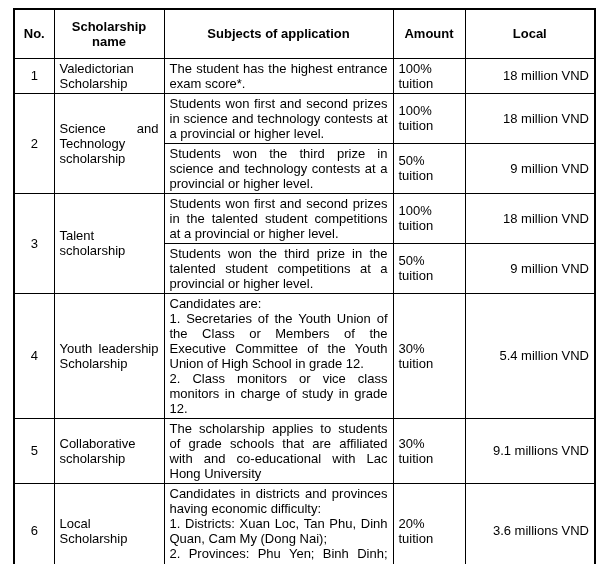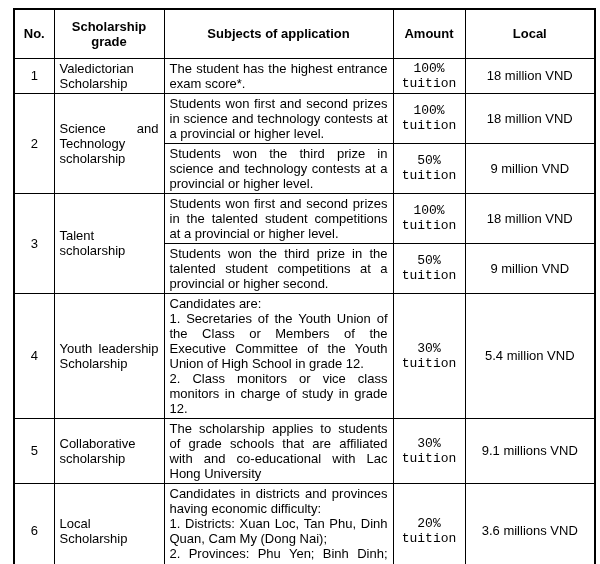--- a/index.html
+++ b/index.html
@@ -39,43 +39,42 @@
   }
   td.name-cell {
     text-align: justify;
     margin-left: 31px;
   }
   td.subjects-cell {
     text-align: justify;
     white-space: pre-line;
   }
   td.award-cell {
-    text-align: center;
-    font-family: Liberation Mono, monospace;
+    text-align: left;
   }
   td.amount-cell {
-    text-align: center;
+    text-align: right;
   }
 </style>
 </head>
 <body>
 
 <table class="scholarship">
   <colgroup>
     <col style="width:40px">
     <col style="width:110px">
     <col style="width:229px">
     <col style="width:72px">
     <col style="width:130px">
   </colgroup>
 
   <tbody>
       <tr style="height:49px">
     <th>No.</th>
-    <th>Scholarship grade</th>
+    <th>Scholarship name</th>
     <th>Subjects of application</th>
     <th>Amount</th>
     <th>Local</th>
   </tr>
 
   <tr style="height:33px">
     <td class="no-cell">1</td>
     <td class="name-cell">Valedictorian Scholarship</td>
     <td class="subjects-cell">The student has the highest entrance exam score*.</td>
     <td class="award-cell">100% tuition</td>
@@ -96,21 +95,21 @@
   </tr>
 
   <tr style="height:44px">
     <td class="no-cell" rowspan="2">3</td>
     <td class="name-cell" rowspan="2">Talent scholarship</td>
     <td class="subjects-cell">Students won first and second prizes in the talented student competitions at a provincial or higher level.</td>
     <td class="award-cell">100% tuition</td>
     <td class="amount-cell">18 million VND</td>
   </tr>
   <tr style="height:44px">
-    <td class="subjects-cell">Students won the third prize in the talented student competitions at a provincial or higher second.</td>
+    <td class="subjects-cell">Students won the third prize in the talented student competitions at a provincial or higher level.</td>
     <td class="award-cell">50% tuition</td>
     <td class="amount-cell">9 million VND</td>
   </tr>
 
   <tr style="height:121px">
     <td class="no-cell">4</td>
     <td class="name-cell">Youth leadership Scholarship</td>
     <td class="subjects-cell">Candidates are:
 1. Secretaries of the Youth Union of the Class or Members of the Executive Committee of the Youth Union of High School in grade 12.
 2. Class monitors or vice class monitors in charge of study in grade 12.</td>

